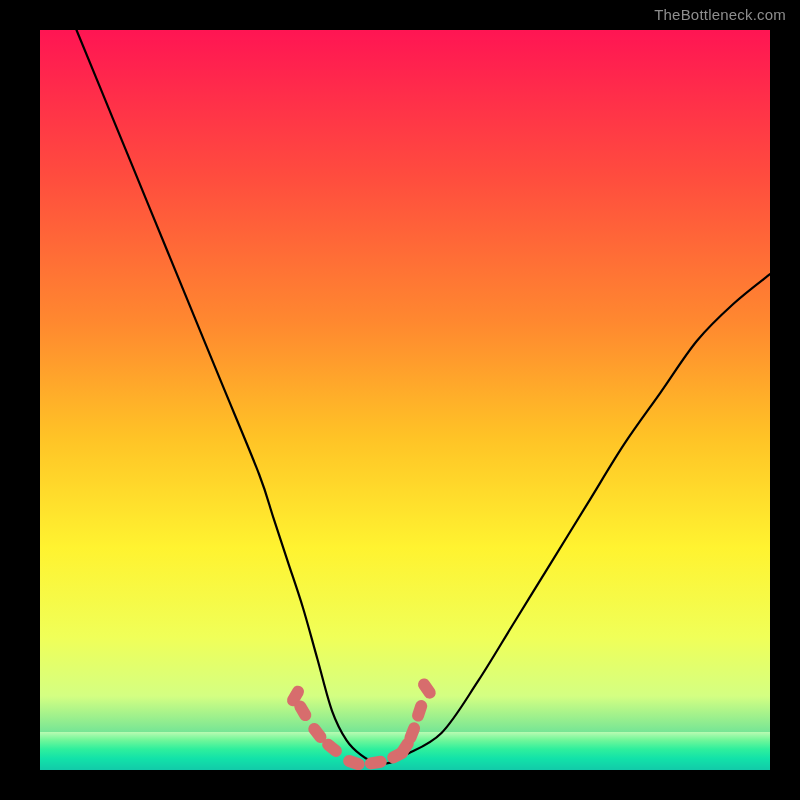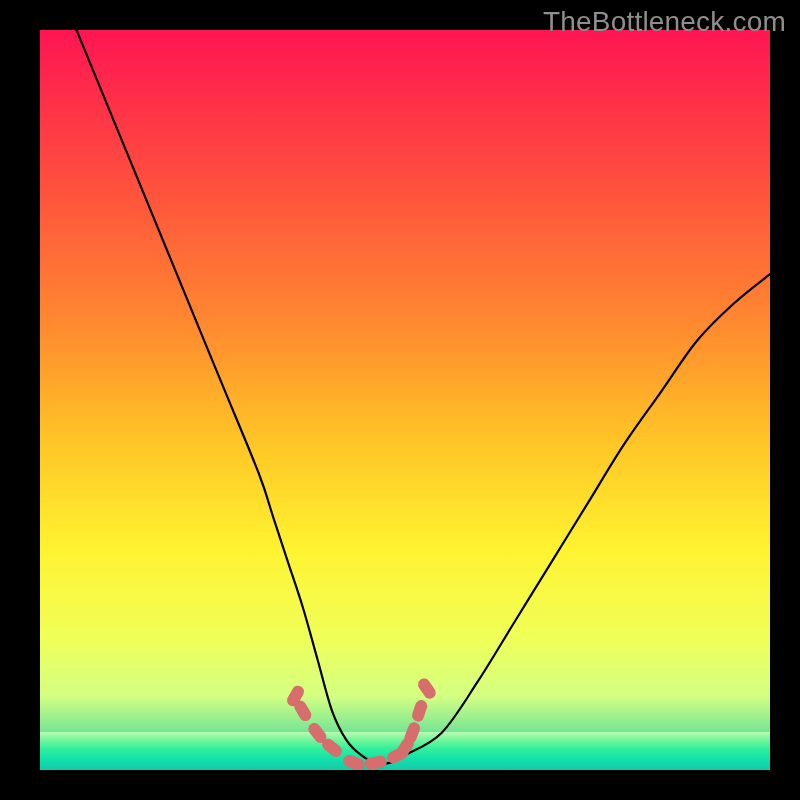--- a/index.html
+++ b/index.html
@@ -40,21 +40,21 @@
       #74f79a 20%,
       #2fef9d 45%,
       #12e2a9 70%,
       #12caa9 100%);
   }
   .watermark {
     position: absolute;
     top: 6px;
     right: 14px;
     color: #8e8e8e;
-    font-size: 28px;
+    font-size: 15px;
     font-weight: 500;
     letter-spacing: 0.2px;
     user-select: none;
   }
   svg.curves {
     position: absolute;
     left: 0;
     top: 0;
     width: 730px;
     height: 740px;

